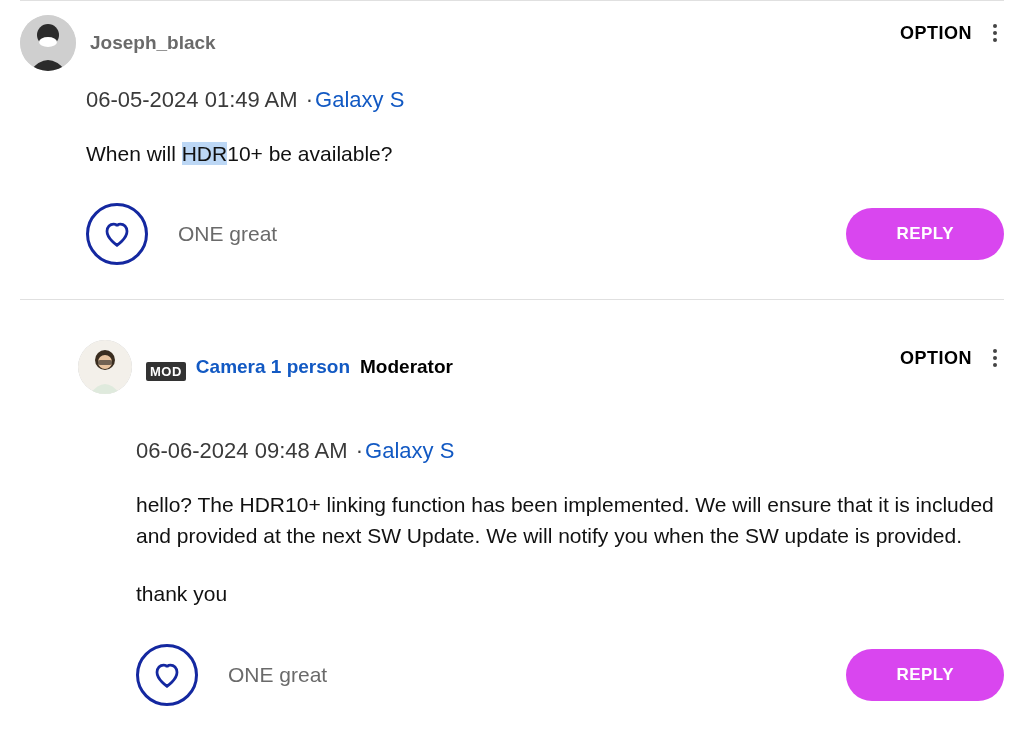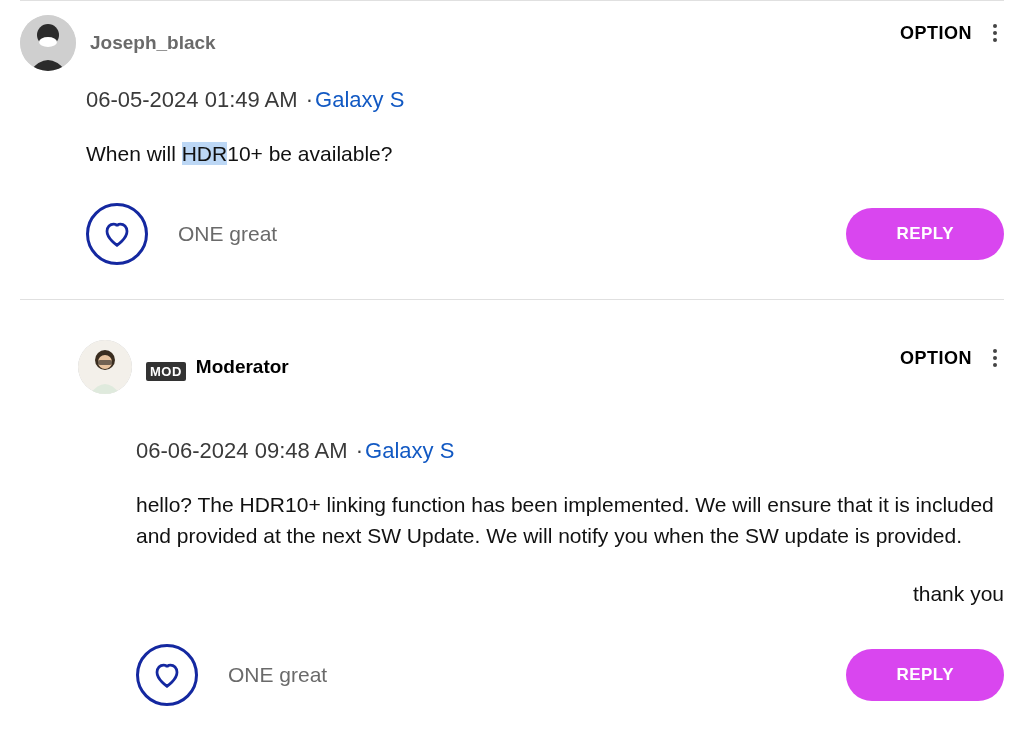--- a/index.html
+++ b/index.html
@@ -86,21 +86,21 @@
       margin-top: 16px;
     }
     .meta .dot { margin: 0 2px; }
     .topic-link { color: #1259c3; }
     .content {
       font-size: 21px;
       line-height: 1.45;
       margin-top: 26px;
       color: #111;
     }
-    .content p + p { margin-top: 28px; text-align: right; }
+    .content p + p { margin-top: 28px; }
     .highlight { background: #bcd7f5; }
     .actions {
       display: flex;
       justify-content: space-between;
       align-items: center;
       margin-top: 34px;
     }
     .like-block {
       display: flex;
       align-items: center;
@@ -187,20 +187,21 @@
           <svg viewBox="0 0 54 54">
             <circle cx="27" cy="27" r="27" fill="#f3f0ea"></circle>
             <circle cx="27" cy="20" r="10" fill="#3a2d1f"></circle>
             <circle cx="27" cy="22" r="7" fill="#e8c39e"></circle>
             <rect x="20" y="20" width="14" height="5" rx="2" fill="#222" opacity="0.6"></rect>
             <path d="M12 54 Q27 34 42 54 Z" fill="#dfeadd"></path>
           </svg>
         </div>
         <div class="author-line">
           <span class="mod-badge">MOD</span>
+          <span class="username link">Camera 1 person</span>
           <span class="rank">Moderator</span>
         </div>
       </div>
       <div class="option-block">
         <span class="option-label">OPTION</span>
         <div class="kebab">
             <span></span>
             <span></span>
             <span></span>
           </div>

